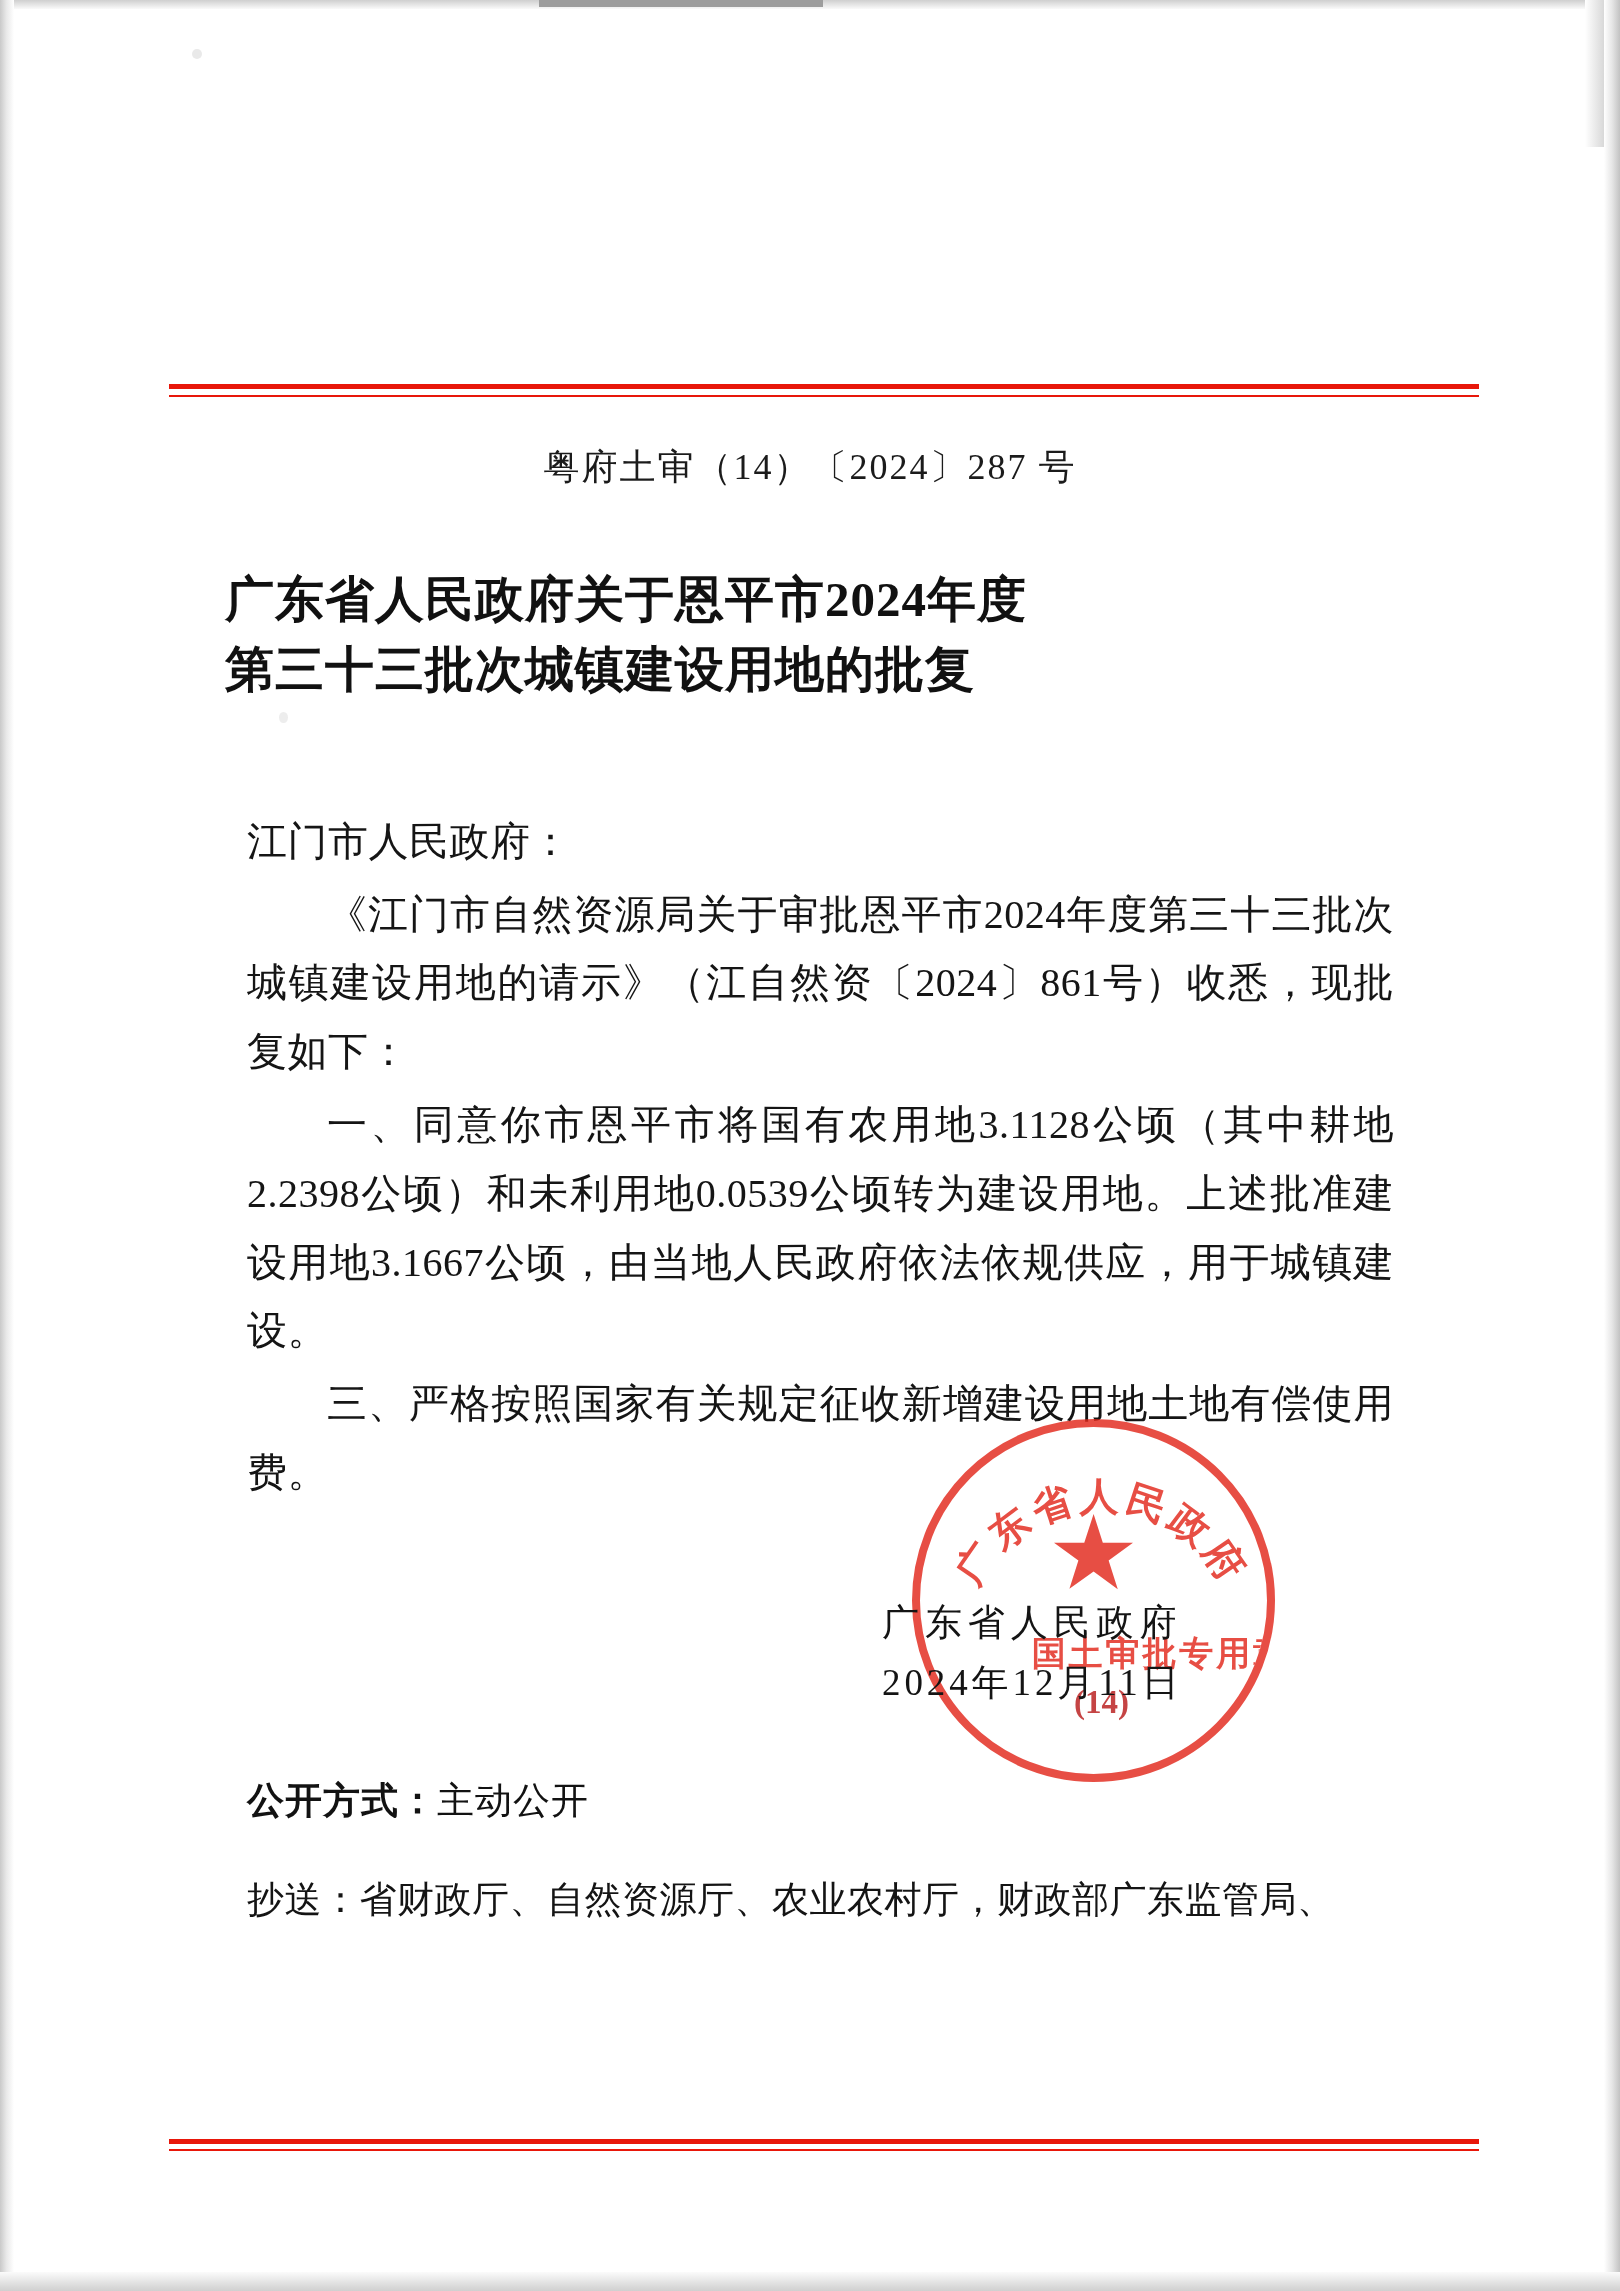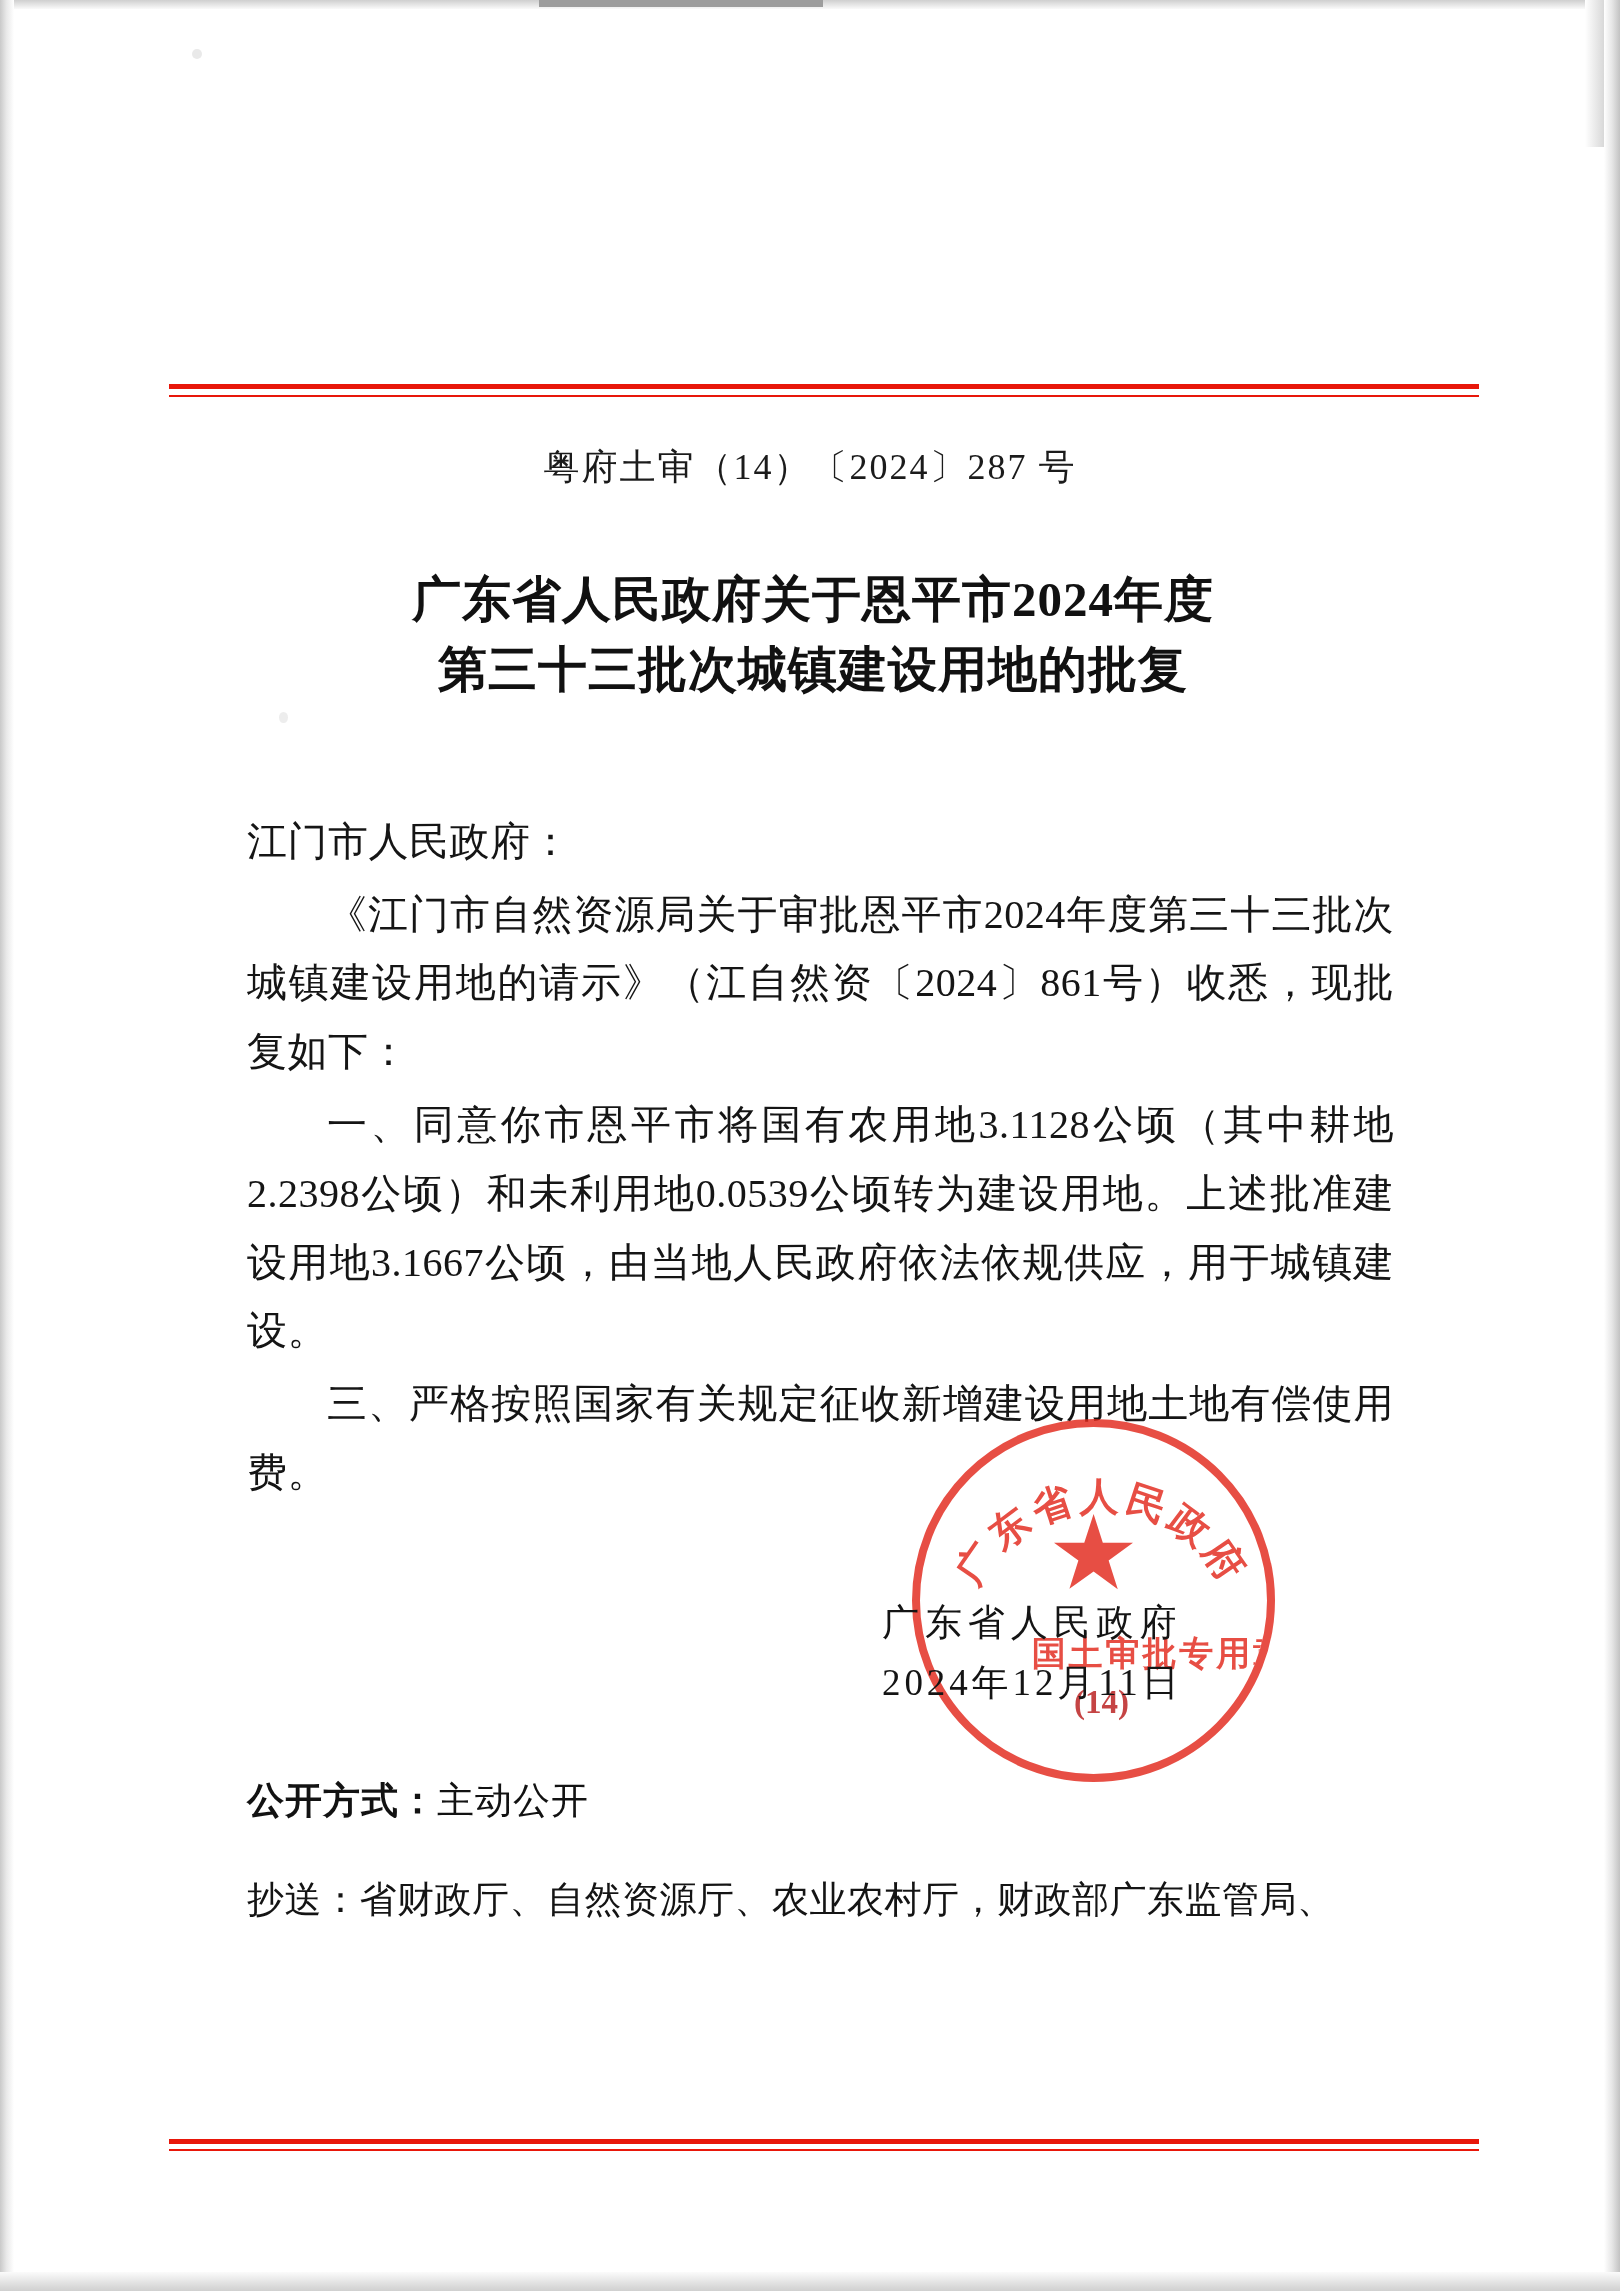--- a/index.html
+++ b/index.html
@@ -116,21 +116,20 @@
     letter-spacing: 2px;
     color: #1b1b1b;
     font-family: "Liberation Serif", "DejaVu Serif", serif;
   }
 
   
   .doc-title {
     position: absolute;
     left: 225px; top: 565px;
     width: 1176px;
-    text-align: center;
     font-size: 49px;
     font-weight: bold;
     line-height: 1.42;
     letter-spacing: 1px;
     color: #111111;
     font-family: "Liberation Serif", "DejaVu Serif", serif;
   }
 
   
   .body-block {

